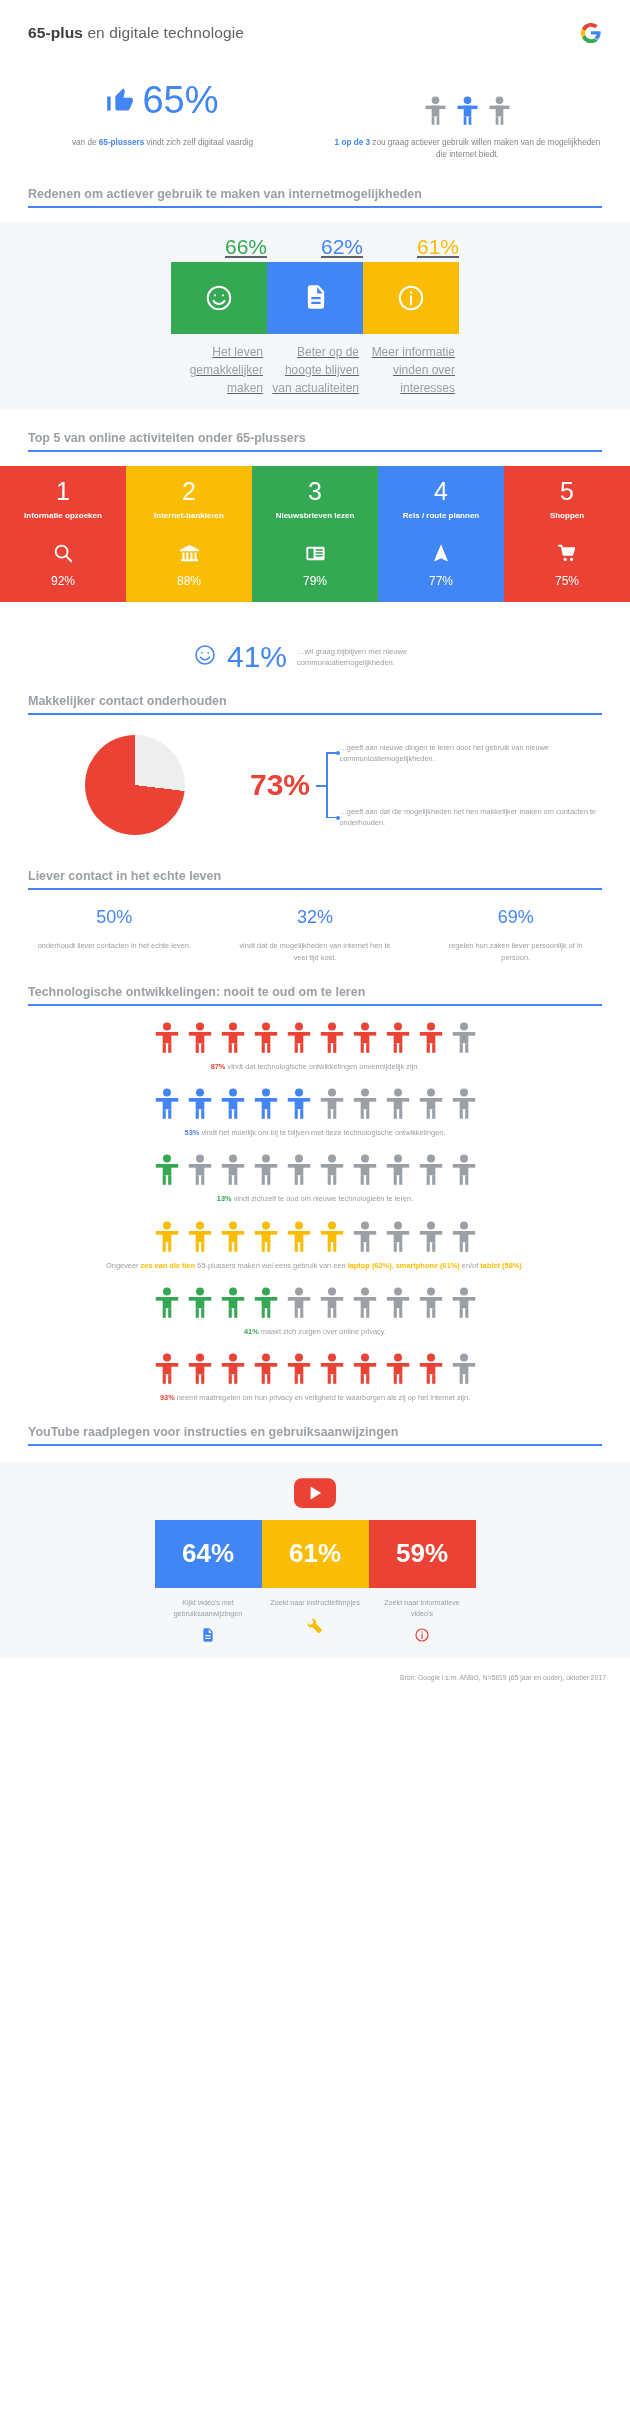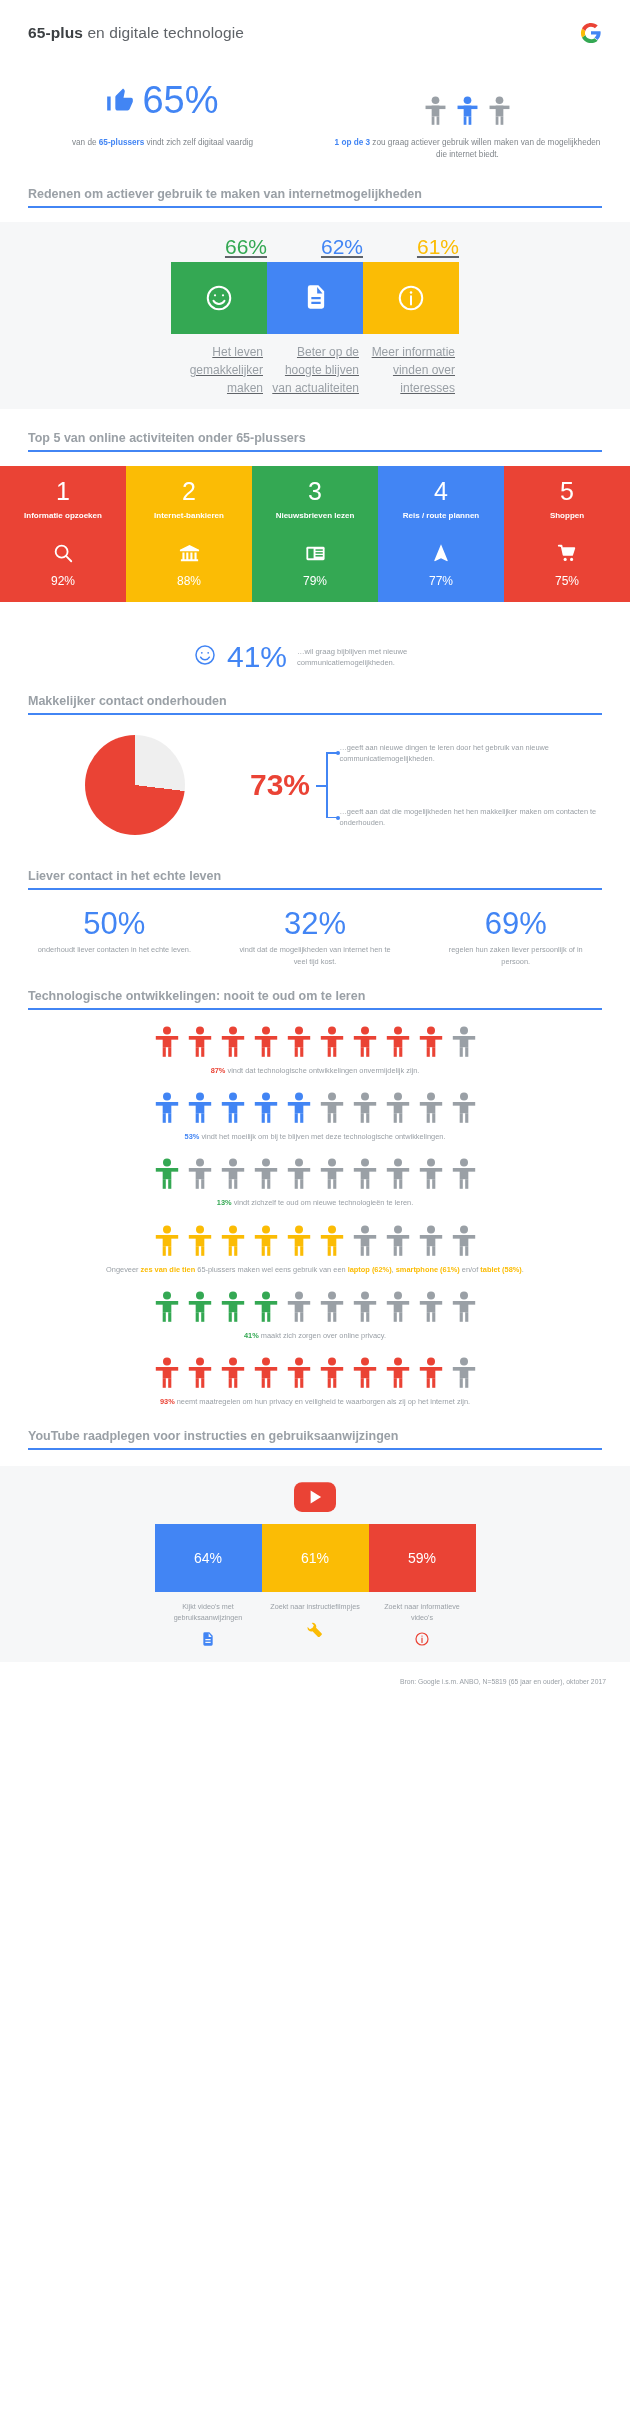--- a/index.html
+++ b/index.html
@@ -87,36 +87,36 @@
   .bracket .hl-bot { position: absolute; left: 10px; bottom: 0; width: 12px; height: 1.5px; background: #4285f4; }
   .bracket .dot { position: absolute; left: 20px; width: 4px; height: 4px; border-radius: 50%; background: #4285f4; }
   .bracket .dot.t { top: -1.5px; }
   .bracket .dot.b { bottom: -1.5px; }
   .pie-notes { display: flex; flex-direction: column; justify-content: space-between; height: 86px; margin-left: 4px; }
   .pie-note { font-size: 7.4px; line-height: 1.5; color: #9aa0a6; }
 
   
   .three-stats { display: flex; margin-top: 18px; padding: 0 14px; }
   .three-stat { flex: 1; text-align: center; }
-  .three-pct { font-size: 31px; color: #4285f4; font-weight: 300; line-height: 1; }
-  .three-cap { font-size: 7.4px; line-height: 1.55; color: #9aa0a6; margin-top: 5px; padding: 0 22px; }
+  .three-pct { font-size: 18px; color: #4285f4; font-weight: 300; line-height: 1; }
+  .three-cap { font-size: 7.4px; line-height: 1.55; color: #9aa0a6; margin-top: 14px; padding: 0 22px; }
 
   
   .prow-block { margin-top: 16px; }
   .prow { display: flex; justify-content: center; gap: 9px; }
   .prow-cap { text-align: center; font-size: 7.4px; line-height: 1.5; color: #9aa0a6; margin-top: 7px; padding: 0 60px; }
   .prow-cap b { font-weight: bold; }
 
   
   .yt-wrap { background: #f6f7f8; margin-top: 16px; padding: 16px 0 14px 0; }
   .yt-logo-row { display: flex; justify-content: center; margin-bottom: 12px; }
   .yt-bars { display: flex; justify-content: center; }
   .yt-col { width: 107px; text-align: center; }
   .yt-box { height: 68px; display: flex; align-items: center; justify-content: center;
-            color: #fff; font-size: 14px; font-weight: 400; }
+            color: #fff; font-size: 26px; font-weight: 700; }
   .yt-cap { font-size: 7.2px; line-height: 1.5; color: #9aa0a6; margin-top: 10px; padding: 0 6px; }
   .yt-ic { margin-top: 7px; height: 18px; display: flex; align-items: center; justify-content: center; }
 
   .source { text-align: right; font-size: 6.8px; color: #9aa0a6; padding: 16px 24px 14px 0; }
 </style>
 </head>
 <body>
 
 <div class="page">
 

